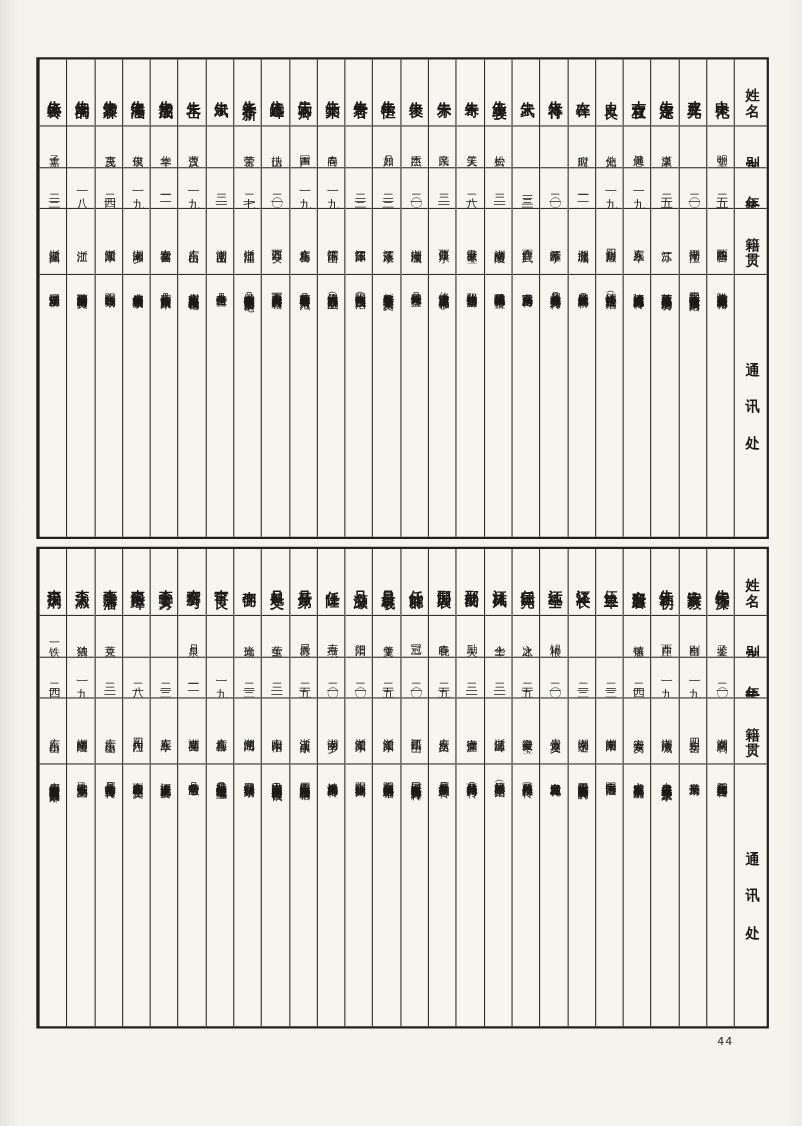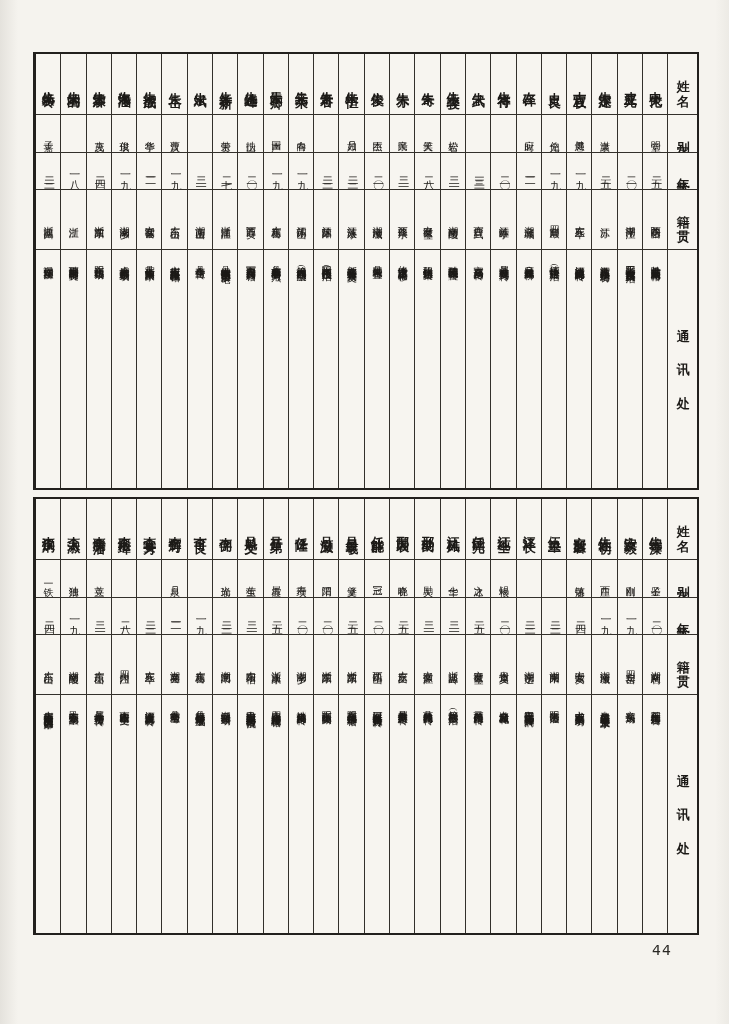--- a/index.html
+++ b/index.html
@@ -56,21 +56,21 @@
   .origin{font-size:10px;letter-spacing:1px;}
   .address{font-size:10px;letter-spacing:.5px;}
   .hlabel{font-size:13px;font-weight:bold;}
   .h0 .hlabel,.h3 .hlabel{letter-spacing:14px;}
   .h1 .hlabel,.h2 .hlabel{letter-spacing:3px;}
   .h4{align-items:center;padding-top:0;}
   .h4 .hlabel{letter-spacing:34px;}
   .page-number{
     position:absolute;left:652px;top:942px;
     font-family:"DejaVu Sans","Liberation Sans",sans-serif;
-    font-size:14px;color:#2a2824;letter-spacing:1px;
+    font-size:10px;color:#2a2824;letter-spacing:1px;
   }
 </style>
 </head>
 <body>
 
 <div class="page">
   <div class="reg-table" id="table-0">
       <div class="col header-col">
         <div class="cell r0 h0">
           <span class="vt hlabel">姓名</span>

